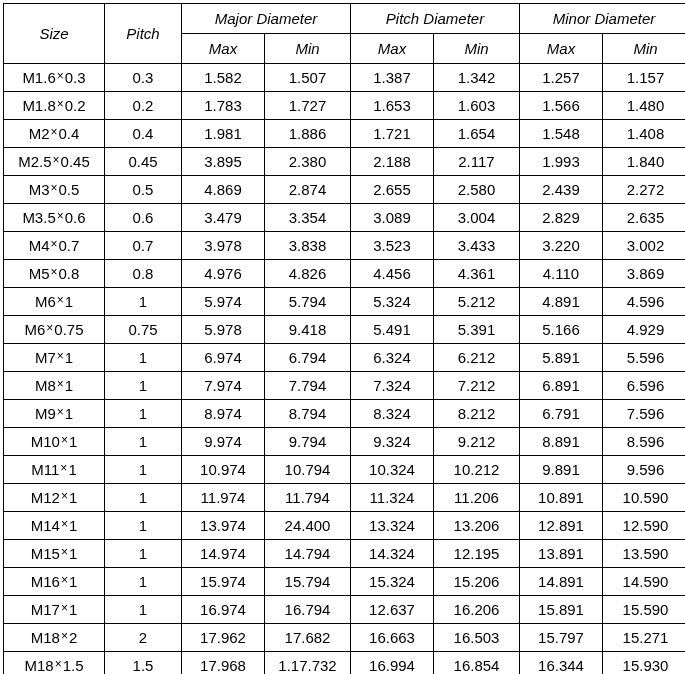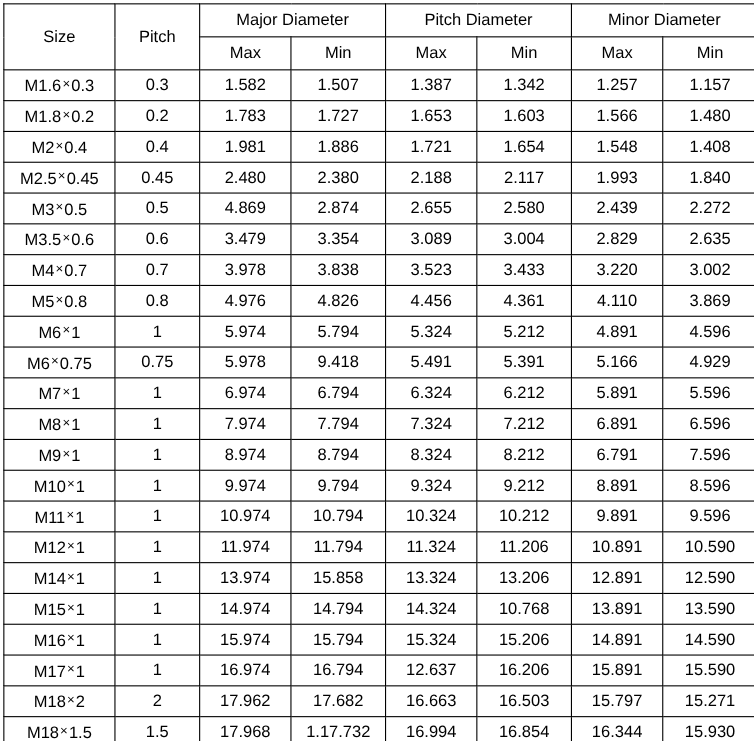--- a/index.html
+++ b/index.html
@@ -34,20 +34,21 @@
     font-weight: normal;
     font-size: 15px;
     line-height: 1;
     color: #000000;
     padding: 0;
     white-space: nowrap;
     overflow: hidden;
   }
   table.thread-table thead th {
     height: 29px;
+    font-style: italic;
   }
   table.thread-table tbody td {
     height: 27px;
   }
   
   col.c-size  { width: 101px; }
   col.c-pitch { width: 77px; }
   col.c-val   { width: 83px; }
   col.c-val-w { width: 86px; }
 
@@ -120,21 +121,21 @@
           <td>1.981</td>
           <td>1.886</td>
           <td>1.721</td>
           <td>1.654</td>
           <td>1.548</td>
           <td>1.408</td>
         </tr>
         <tr>
           <td class="size-cell"><span class="size-text">M2.5</span><span class="mult">×</span><span class="size-text">0.45</span></td>
           <td>0.45</td>
-          <td>2.480</td>
+          <td>3.895</td>
           <td>2.380</td>
           <td>2.188</td>
           <td>2.117</td>
           <td>1.993</td>
           <td>1.840</td>
         </tr>
         <tr>
           <td class="size-cell"><span class="size-text">M3</span><span class="mult">×</span><span class="size-text">0.5</span></td>
           <td>0.5</td>
           <td>4.869</td>
@@ -251,33 +252,33 @@
           <td>11.794</td>
           <td>11.324</td>
           <td>11.206</td>
           <td>10.891</td>
           <td>10.590</td>
         </tr>
         <tr>
           <td class="size-cell"><span class="size-text">M14</span><span class="mult">×</span><span class="size-text">1</span></td>
           <td>1</td>
           <td>13.974</td>
-          <td>15.858</td>
+          <td>24.400</td>
           <td>13.324</td>
           <td>13.206</td>
           <td>12.891</td>
           <td>12.590</td>
         </tr>
         <tr>
           <td class="size-cell"><span class="size-text">M15</span><span class="mult">×</span><span class="size-text">1</span></td>
           <td>1</td>
           <td>14.974</td>
           <td>14.794</td>
           <td>14.324</td>
-          <td>10.768</td>
+          <td>12.195</td>
           <td>13.891</td>
           <td>13.590</td>
         </tr>
         <tr>
           <td class="size-cell"><span class="size-text">M16</span><span class="mult">×</span><span class="size-text">1</span></td>
           <td>1</td>
           <td>15.974</td>
           <td>15.794</td>
           <td>15.324</td>
           <td>15.206</td>

